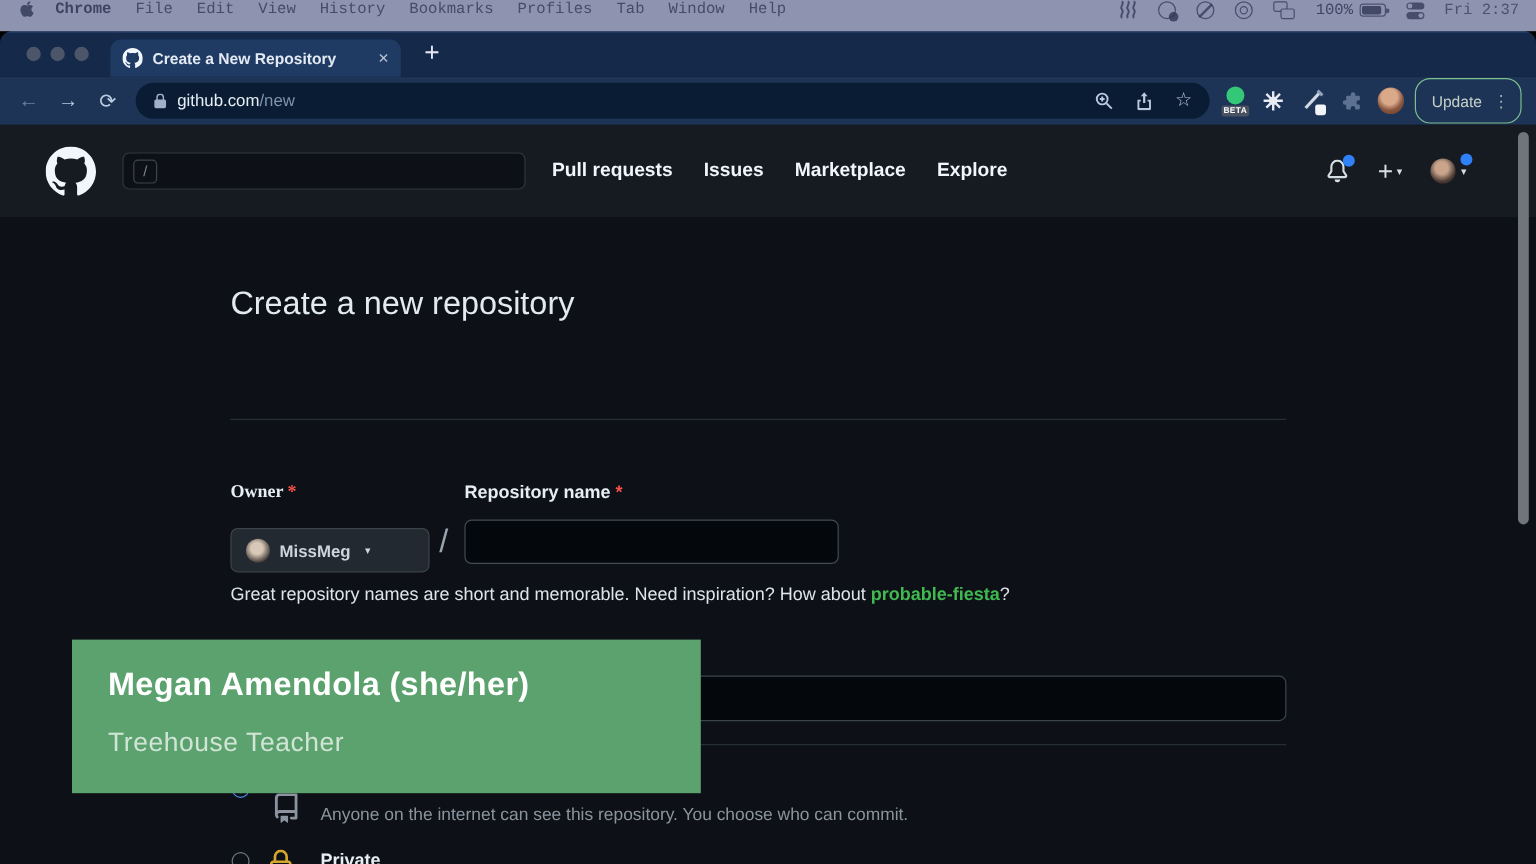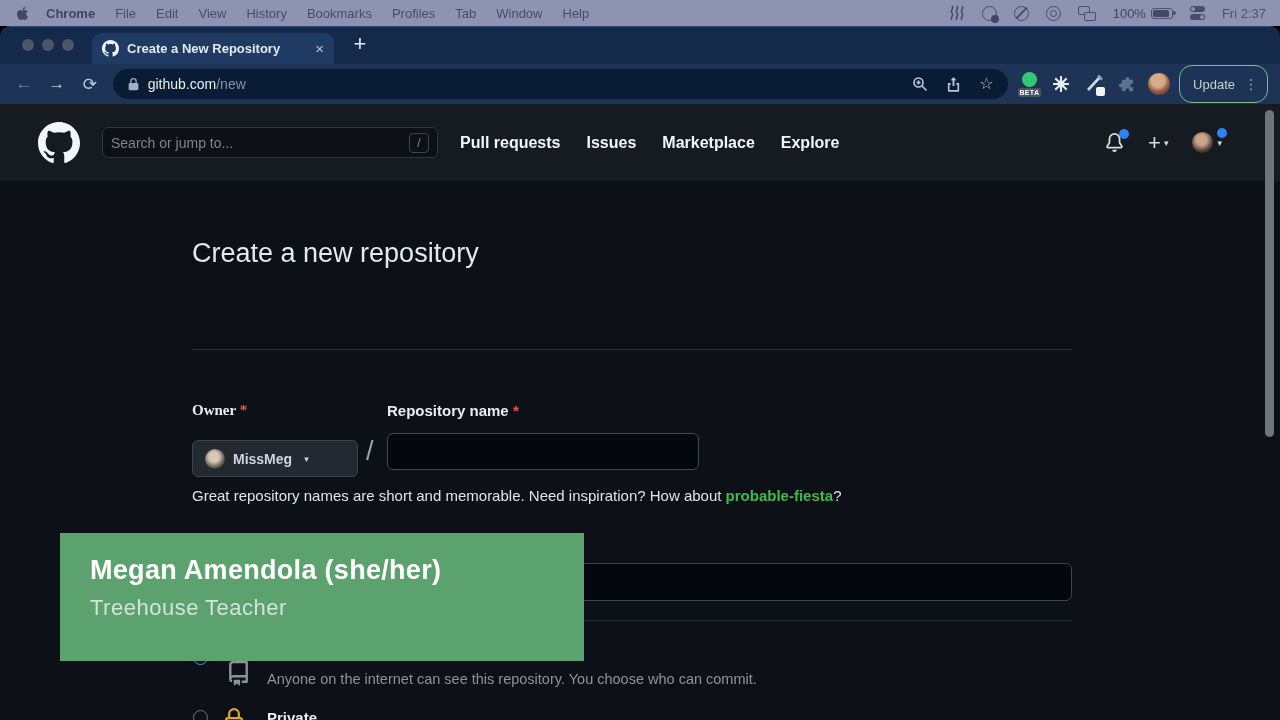--- a/index.html
+++ b/index.html
@@ -1,20 +1,20 @@
 <!DOCTYPE html>
 <html><head>
 <meta charset="utf-8">
 <style>
   * { margin:0; padding:0; box-sizing:border-box; }
   html,body { width:1280px; height:720px; overflow:hidden; background:#000; font-family:"Liberation Sans",sans-serif; }
 
   
   .menubar { position:absolute; top:0; left:0; width:1280px; height:26px; background:#8e94b0;
-             display:flex; align-items:center; padding:0 14px; z-index:60; }
+             display:flex; align-items:flex-start; padding:0 14px; z-index:60;font-family:Liberation Mono, monospace; }
   .apple-wrap { width:16px; display:flex; justify-content:center; margin-right:16px; }
   .menu-items { display:flex; gap:20px; }
   .menu-item { font-size:13px; color:rgba(40,48,78,.72); }
   .menu-item.bold { font-weight:bold; color:rgba(40,48,78,.8); }
   .menu-status { margin-left:auto; display:flex; align-items:center; gap:17px; color:rgba(40,48,78,.78); }
   .mb-icon { display:inline-flex; align-items:center; justify-content:center; }
   .circle-icon { width:15px; height:15px; border:1.6px solid rgba(40,48,78,.7); border-radius:50%; position:relative; }
   .blocked-icon::after { content:""; position:absolute; left:-1px; top:5.5px; width:15px; height:1.6px;
                           background:rgba(40,48,78,.7); transform:rotate(-45deg); }
   .ring-icon::after { content:""; position:absolute; left:3px; top:3px; width:5px; height:5px;
@@ -114,21 +114,21 @@
   .radio.checked { border-color:#4b8ee8; }
   .radio.checked::after { content:""; position:absolute; inset:3px; border-radius:50%; background:#4b8ee8; }
   .option-desc { position:absolute; left:267px; top:645px; font-size:14.5px; color:#8b949e; }
   .private-label { position:absolute; left:267px; top:683px; font-size:15px; font-weight:bold; color:#e6edf3; }
   .svg-abs { position:absolute; }
 
   
   .presenter { position:absolute; left:60px; top:507px; width:524px; height:128px; z-index:50;
                padding:22px 0 0 30px; }
   .presenter-name { font-size:27px; font-weight:bold; color:#ffffff; letter-spacing:.3px; }
-  .presenter-role { font-size:22px; color:rgba(255,255,255,.72); margin-top:9px; letter-spacing:.5px; }
+  .presenter-role { font-size:22px; color:rgba(255,255,255,.72); margin-top:20px; letter-spacing:.5px; }
 
   .scroll-thumb { position:absolute; left:1265px; top:84px; width:9px; height:327px; border-radius:5px;
                   background:#70747b; z-index:55; }
 </style>
 </head>
 <body>
 
 <div class="menubar">
   <span class="apple-wrap">
     <svg width="13" height="15" viewBox="0 0 384 512" fill="rgba(40,48,78,.75)">
@@ -250,21 +250,20 @@
       <span class="update-label">Update</span>
       <span class="overflow-dots">⋮</span>
     </span>
   </div>
 
   <div class="ghheader">
     <svg width="42" height="42" viewBox="0 0 16 16" fill="#f0f6fc">
         <path d="M8 0C3.58 0 0 3.58 0 8c0 3.54 2.29 6.53 5.47 7.59.4.07.55-.17.55-.38 0-.19-.01-.82-.01-1.49-2.01.37-2.53-.49-2.69-.94-.09-.23-.48-.94-.82-1.13-.28-.15-.68-.52-.01-.53.63-.01 1.08.58 1.23.82.72 1.21 1.87.87 2.33.66.07-.52.28-.87.51-1.07-1.78-.2-3.64-.89-3.64-3.95 0-.87.31-1.59.82-2.15-.08-.2-.36-1.02.08-2.12 0 0 .67-.21 2.2.82.64-.18 1.32-.27 2-.27s1.36.09 2 .27c1.53-1.04 2.2-.82 2.2-.82.44 1.1.16 1.92.08 2.12.51.56.82 1.27.82 2.15 0 3.07-1.87 3.75-3.65 3.95.29.25.54.73.54 1.48 0 1.07-.01 1.93-.01 2.2 0 .21.15.46.55.38A8.01 8.01 0 0 0 16 8c0-4.42-3.58-8-8-8z"></path>
       </svg>
     <div class="gh-search">
-      <input type="text" placeholder="Search or jump to..." style="">
       <span class="slash-badge">/</span>
     </div>
     <nav class="gh-nav" id="gh-nav">
         <a class="gh-nav-link" href="#">Pull requests</a>
         <a class="gh-nav-link" href="#">Issues</a>
         <a class="gh-nav-link" href="#">Marketplace</a>
         <a class="gh-nav-link" href="#">Explore</a>
       </nav>
     <div class="gh-right">
       <span class="icon-wrap">

